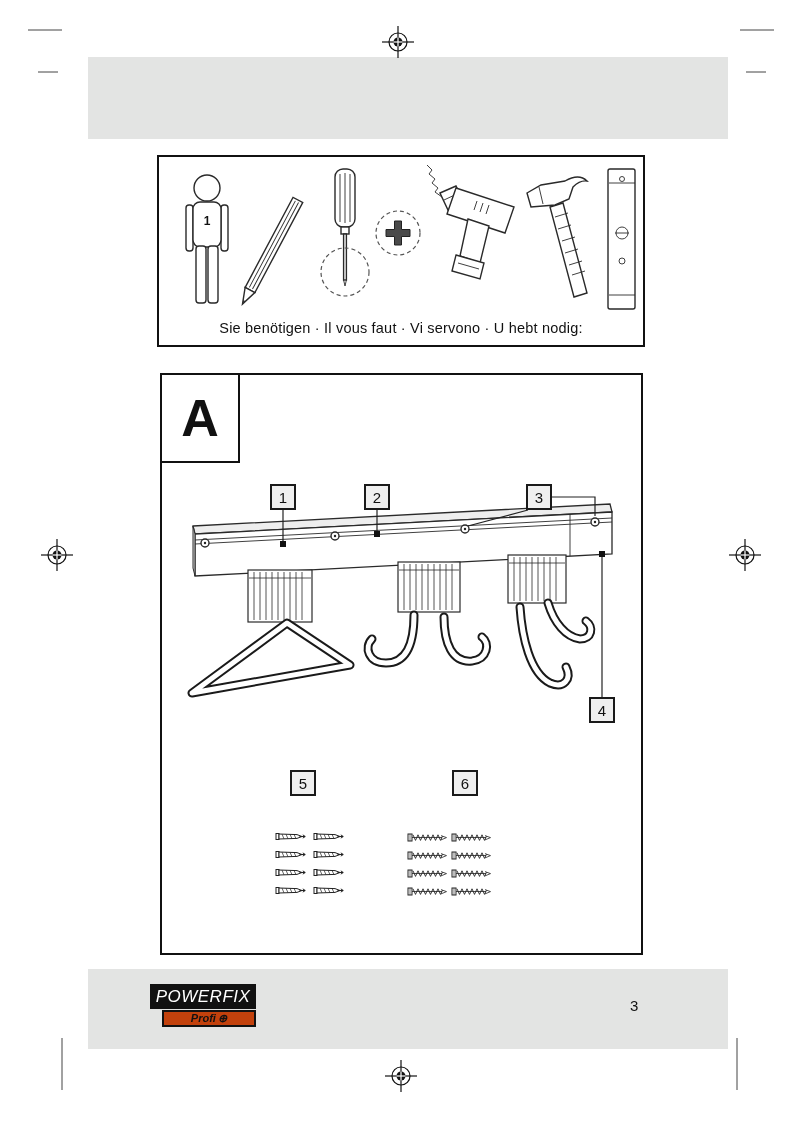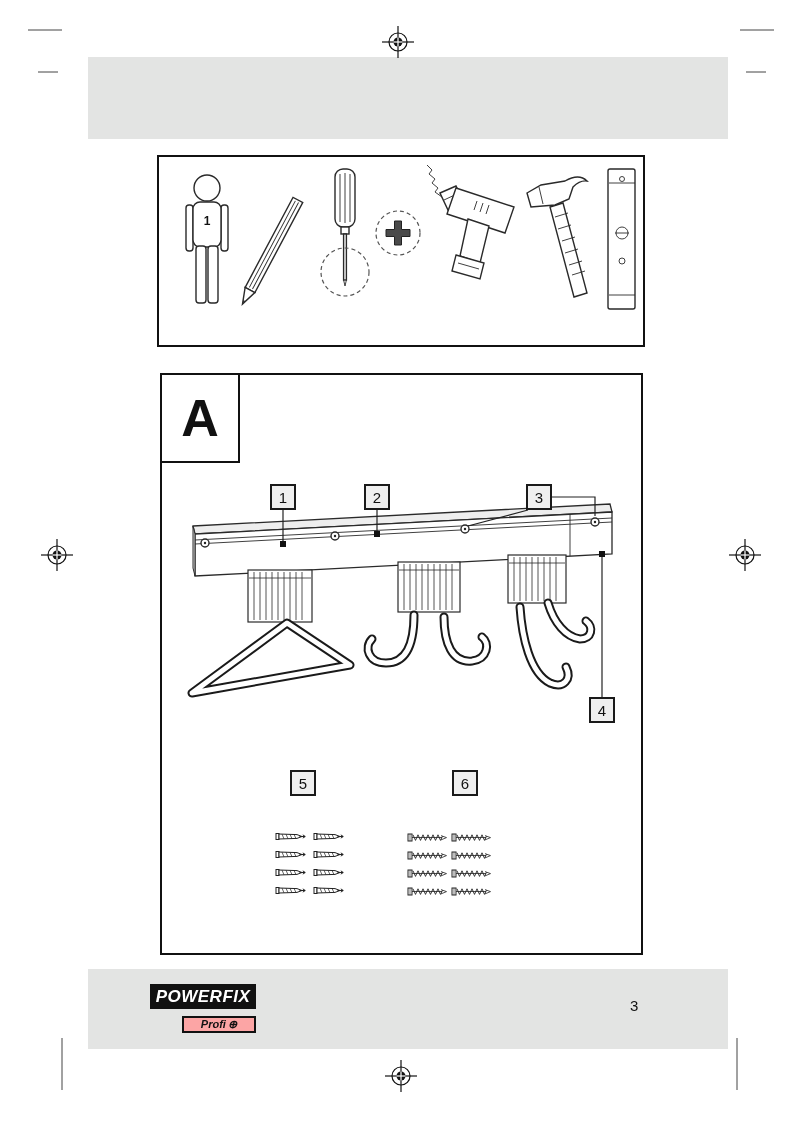--- a/index.html
+++ b/index.html
@@ -16,25 +16,25 @@
   .caption{position:absolute;left:0;right:0;bottom:9px;text-align:center;
            font-size:14.5px;letter-spacing:.2px;color:#111;}
   .alabel{position:absolute;left:-2px;top:-2px;width:76px;height:86px;border:2px solid #111;
           background:#fff;display:flex;align-items:center;justify-content:center;
           font-size:52px;font-weight:bold;}
   .callout{position:absolute;width:22px;height:22px;border:2px solid #1a1a1a;background:#efefef;
            display:flex;align-items:center;justify-content:center;font-size:15px;}
   .co1{left:108px;top:109px;} .co2{left:202px;top:109px;} .co3{left:364px;top:109px;}
   .co4{left:427px;top:322px;} .co5{left:128px;top:395px;} .co6{left:290px;top:395px;}
   .logo{position:absolute;left:150px;top:984px;width:106px;}
-  .logo-main{background:#111;color:#fff;font-weight:bold;font-style:italic;font-size:17px;
+  .logo-main{background:#111;color:#fff;font-weight:normal;font-style:italic;font-size:17px;
              text-align:center;padding:3px 0 2px 0;letter-spacing:.5px;}
-  .logo-sub{margin-left:auto;margin-top:7px;width:54px;border:2px solid #111;background:#fca5a5;
+  .logo-sub{margin-left:auto;margin-top:1px;width:54px;border:2px solid #111;background:#c2410c;
             font-size:11px;font-weight:bold;font-style:italic;text-align:center;
-            display:flex;justify-content:center;gap:2px;padding:0 8px;}
+            display:flex;justify-content:center;gap:2px;padding:0 18px;}
   .pagenum{position:absolute;left:630px;top:997px;font-size:15px;}
   .imprint{position:absolute;left:18px;top:1101px;font-size:13.5px;white-space:pre;color:#111;}
   .tube-o{fill:none;stroke:#1a1a1a;stroke-width:9;stroke-linejoin:round;stroke-linecap:round;}
   .tube-i{fill:none;stroke:#fff;stroke-width:5;stroke-linejoin:round;stroke-linecap:round;}
   .ln{stroke:#222;stroke-width:1.2;fill:none;}
   .shape{fill:#fff;stroke:#2a2a2a;stroke-width:1.4;}
   .thin{stroke:#2a2a2a;stroke-width:.9;fill:none;}
 </style>
 </head>
 <body>
@@ -142,20 +142,21 @@
       <g>
         <rect x="449" y="12" width="27" height="140" rx="2" class="shape"></rect>
         <line x1="450" y1="26" x2="476" y2="26" class="thin"></line>
         <line x1="450" y1="138" x2="476" y2="138" class="thin"></line>
         <circle cx="463" cy="22" r="2.5" class="thin"></circle>
         <circle cx="463" cy="76" r="6" class="thin"></circle>
         <line x1="456" y1="76" x2="470" y2="76" class="thin"></line>
         <circle cx="463" cy="104" r="3" class="thin"></circle>
       </g>
     </svg>
+    <div class="caption">Sie benötigen · Il vous faut · Vi servono · U hebt nodig:</div>
   </div>
 
   <div class="panel figure">
     <svg class="fig" width="479" height="578">
       <defs>
         <g id="dowel">
           <rect x="0" y="1.5" width="3" height="6" fill="#fff" stroke="#222" stroke-width="1"></rect>
           <polygon points="3,2 21,2.6 26,4.5 21,6.4 3,7" fill="#fff" stroke="#222" stroke-width="1"></polygon>
           <path d="M6 2.1 L8 6.9 M10 2.2 L12 6.8 M14 2.3 L16 6.7 M18 2.4 L20 6.6" stroke="#222" stroke-width="0.7" fill="none"></path>
           <path d="M23.5 4.5 H29 M26.8 2.9 L29.3 4.5 L26.8 6.1" stroke="#222" stroke-width="1" fill="none"></path>

